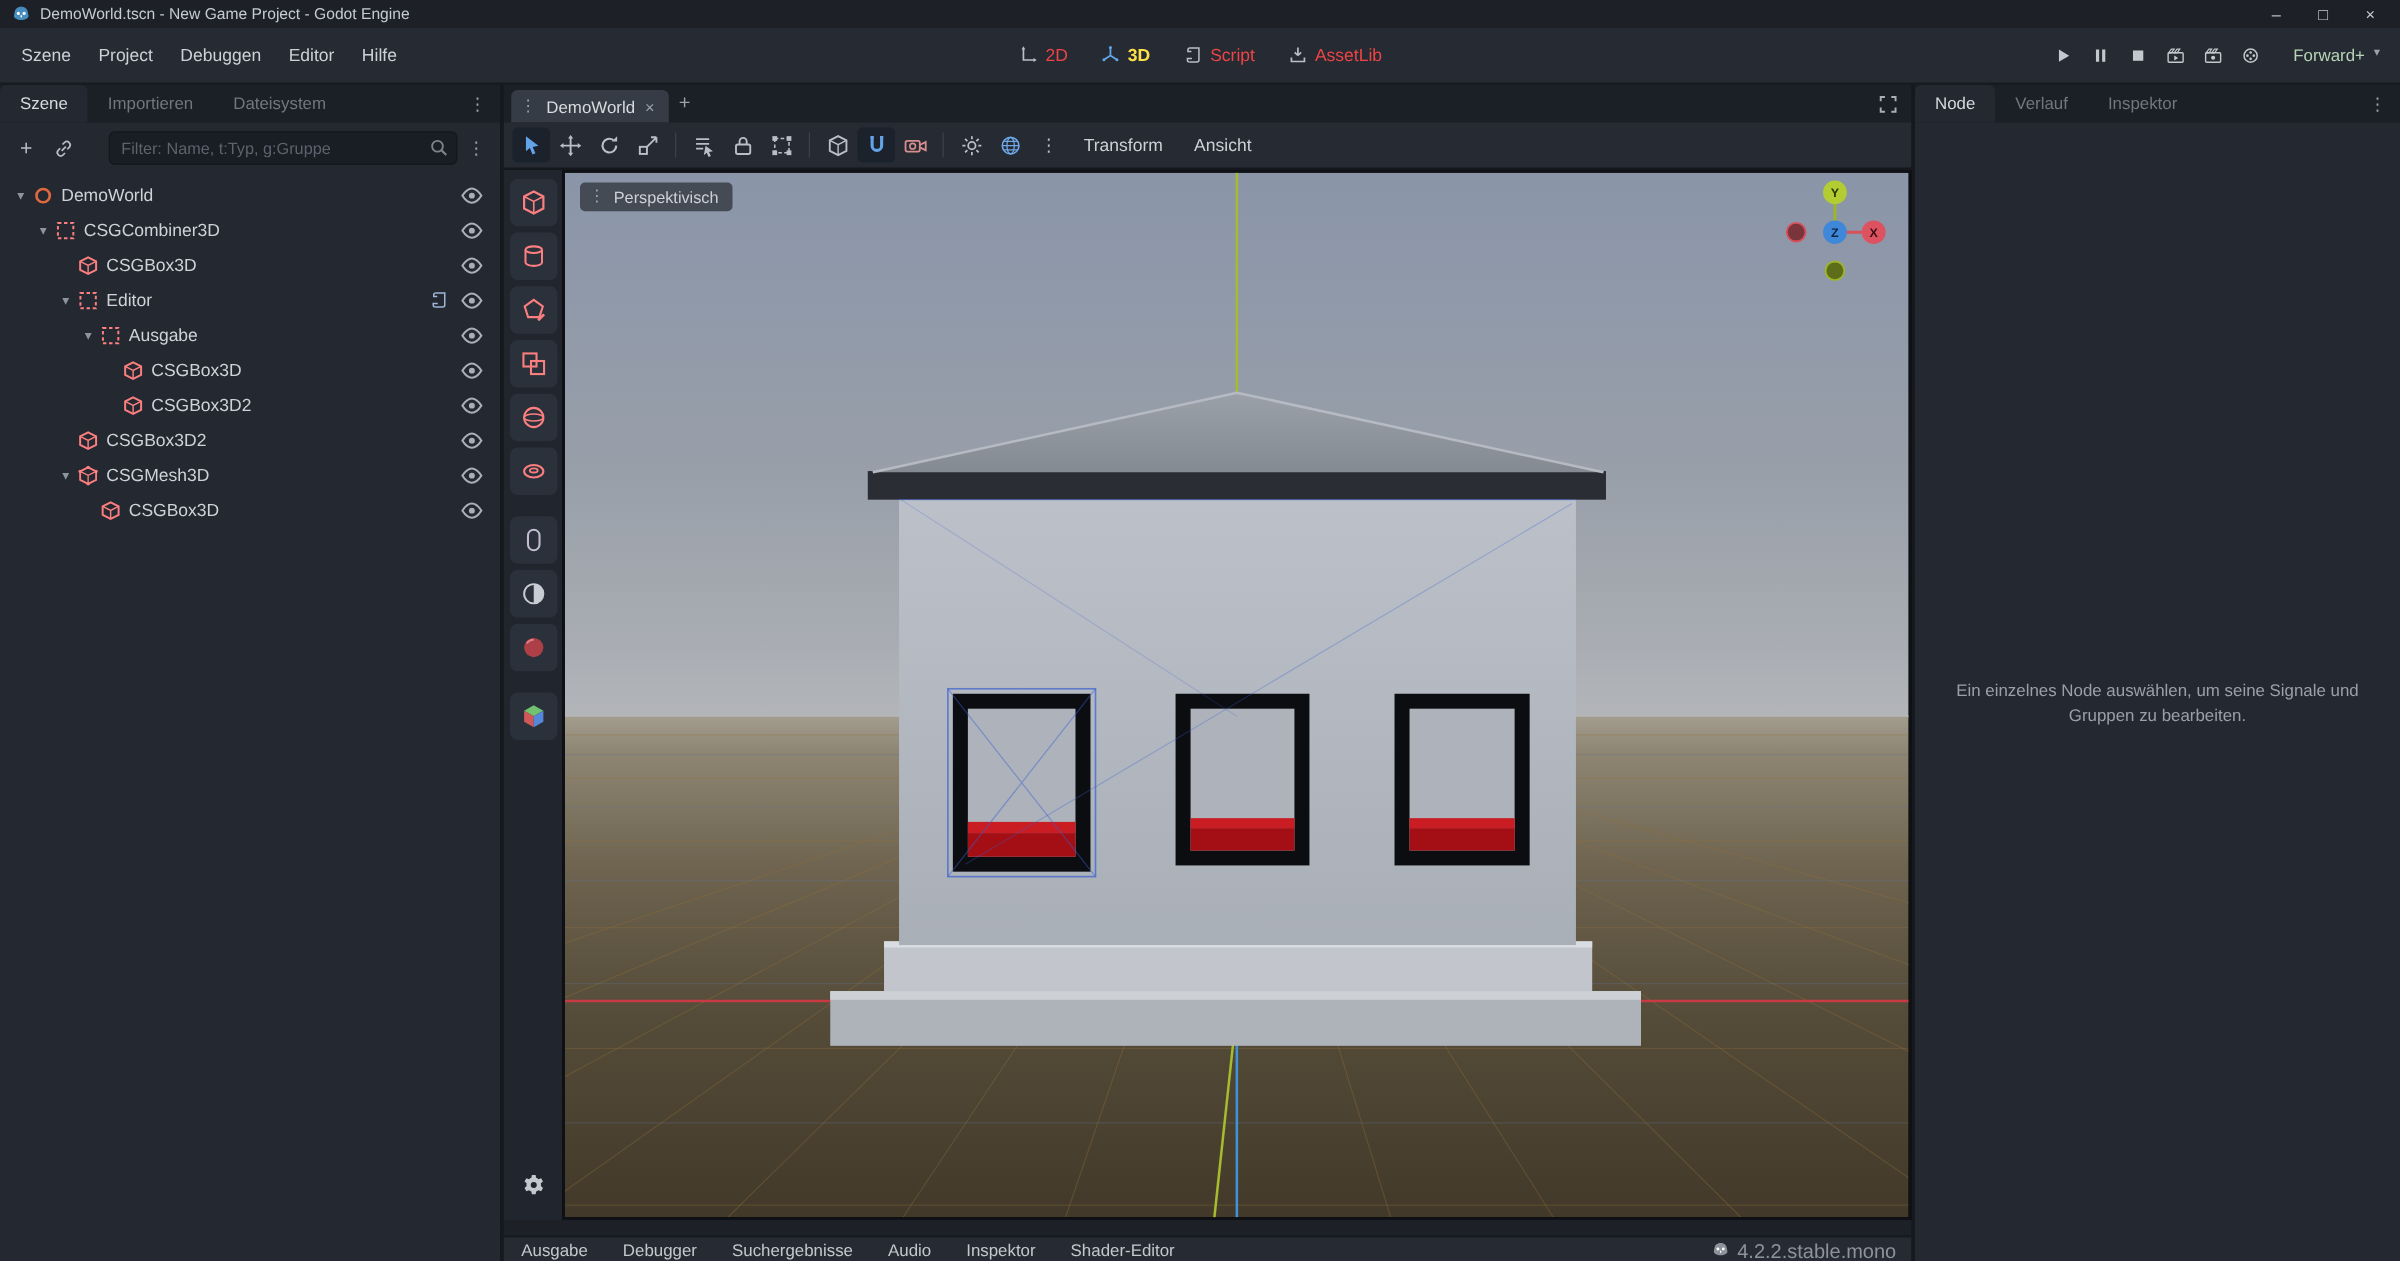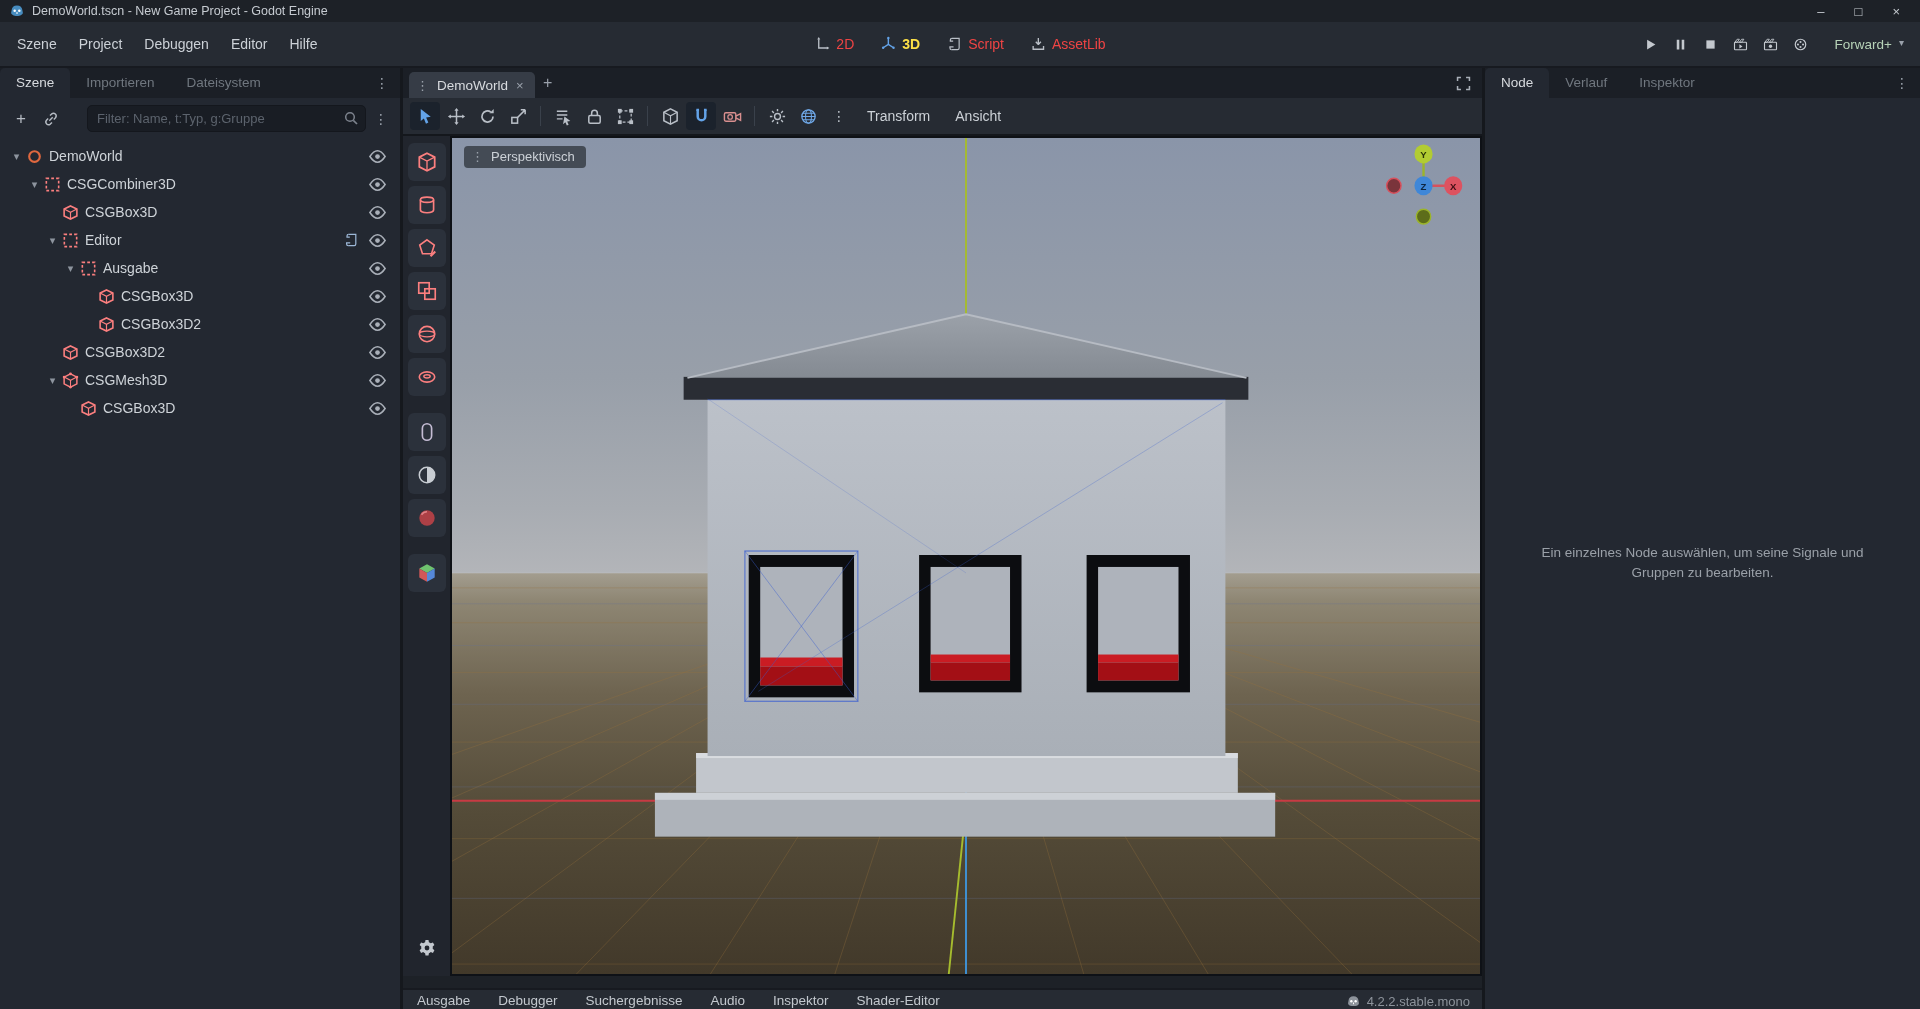--- a/index.html
+++ b/index.html
@@ -27,21 +27,21 @@
   .rightbar { margin-left:auto; display:flex; align-items:center; gap:3px; padding-right:10px; }
   .pb-btn { width:27px; height:24px; display:flex; align-items:center; justify-content:center; color:#c3c8ce; border-radius:4px; }
   .pb-btn svg { width:15px; height:15px; }
   .renderer { display:flex; align-items:flex-start; gap:7px; margin-left:18px; font-size:13.5px; color:#b7d3b8; }
   .renderer .chev { font-size:10px; color:#9aa1ab; }
 
   
   .main-row { display:flex; height:941px; gap:3px; background:#15181d; }
   .dock { background:#232831; display:flex; flex-direction:column; }
   .dock.left { width:400px; }
-  .dock.right { width:435px; }
+  .dock.right { width:388px; }
   .dock-head { height:30px; background:#1b1f26; display:flex; align-items:flex-end; flex:none; }
   .dtab { padding:6px 16px; font-size:13.5px; color:#70777f; line-height:18px; }
   .dtab.on { background:#232831; color:#d7dade; border-radius:5px 5px 0 0; }
   .dots { color:#9aa1ab; }
   .dock-head .dots { margin-left:auto; align-self:center; padding:0 11px; font-size:14px; }
 
   .filter-row { display:flex; align-items:center; gap:4px; padding:7px 8px; flex:none; }
   .sq-btn { width:26px; height:26px; display:flex; align-items:center; justify-content:center; color:#b6bcc4; border-radius:4px; font-size:17px; }
   .sq-btn svg { width:16px; height:16px; }
   .search-wrap { flex:1; position:relative;padding-left:19px; }
@@ -93,21 +93,21 @@
   .strip .gearbtn svg { width:20px; height:20px; }
 
   .viewport { flex:1; position:relative; border:2px solid #0e1116; overflow:hidden; background:#000; }
   .scene-svg { position:absolute; inset:0; width:100%; height:100%; }
   .persp { position:absolute; top:8px; left:12px; background:rgba(62,69,79,.93); border-radius:4px; display:flex; align-items:center; gap:7px; padding:3px 11px 4px 7px; font-size:13px; color:#ccd1d7; }
 
   .center-gap { height:12px; flex:none; }
   .bottom-bar { height:21px; background:#262b33; border-top:2px solid #171a20; display:flex; padding:3px 12px 0; font-size:13.5px; color:#c3c8ce; overflow:hidden; flex:none; }
   .bb-item { padding:0 14px; white-space:nowrap; }
   .bb-item:first-child { padding-left:2px; }
-  .bb-right { margin-left:auto; display:flex; gap:7px; color:#8d939b; align-items:center; font-size:13px; }
+  .bb-right { margin-left:auto; display:flex; gap:7px; color:#8d939b; font-size:16px; }
   .bb-right svg { width:13px; height:13px; color:#8d939b; }
 
   .empty-msg { margin:445px auto 0; width:330px; text-align:center; font-size:13.5px; line-height:1.45; color:#9aa0a8; }
 </style>
 </head>
 <body>
 
 <svg width="0" height="0" style="position:absolute" aria-hidden="true">
   <defs>
     <symbol id="i-godot" viewBox="0 0 20 20">

